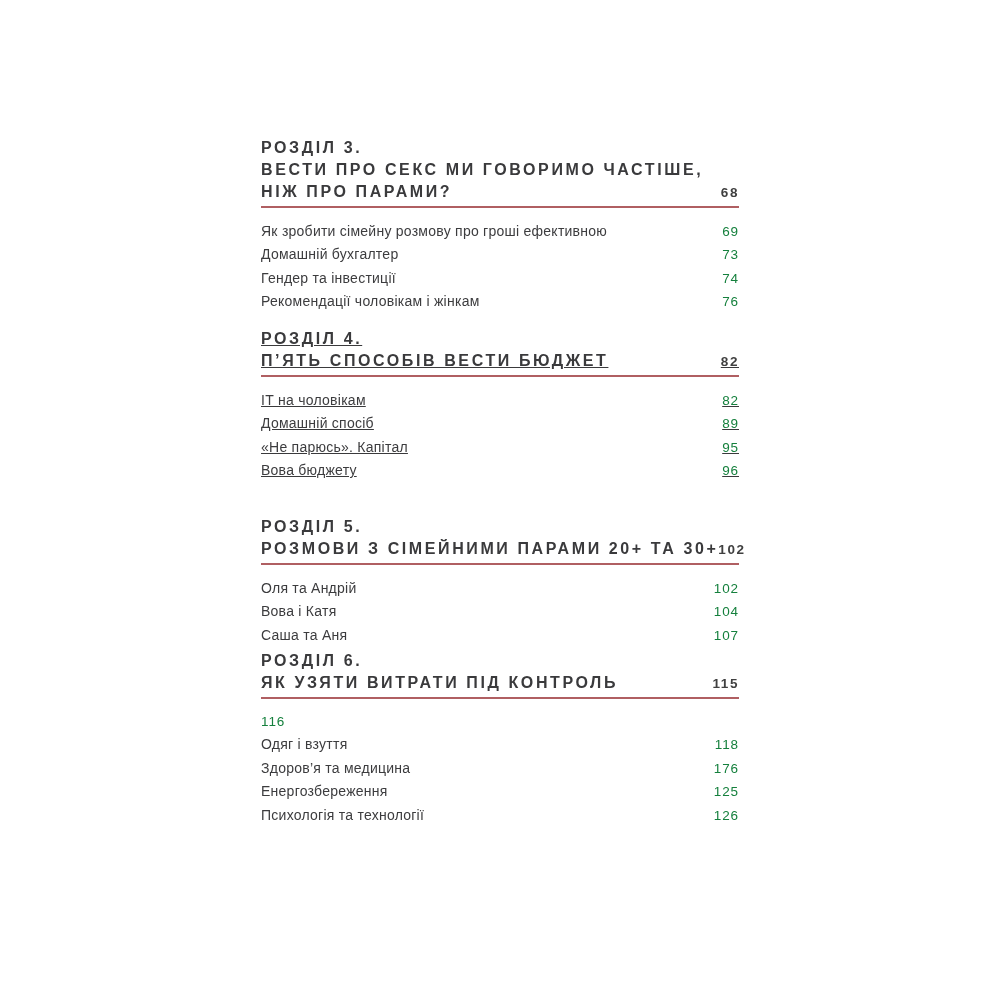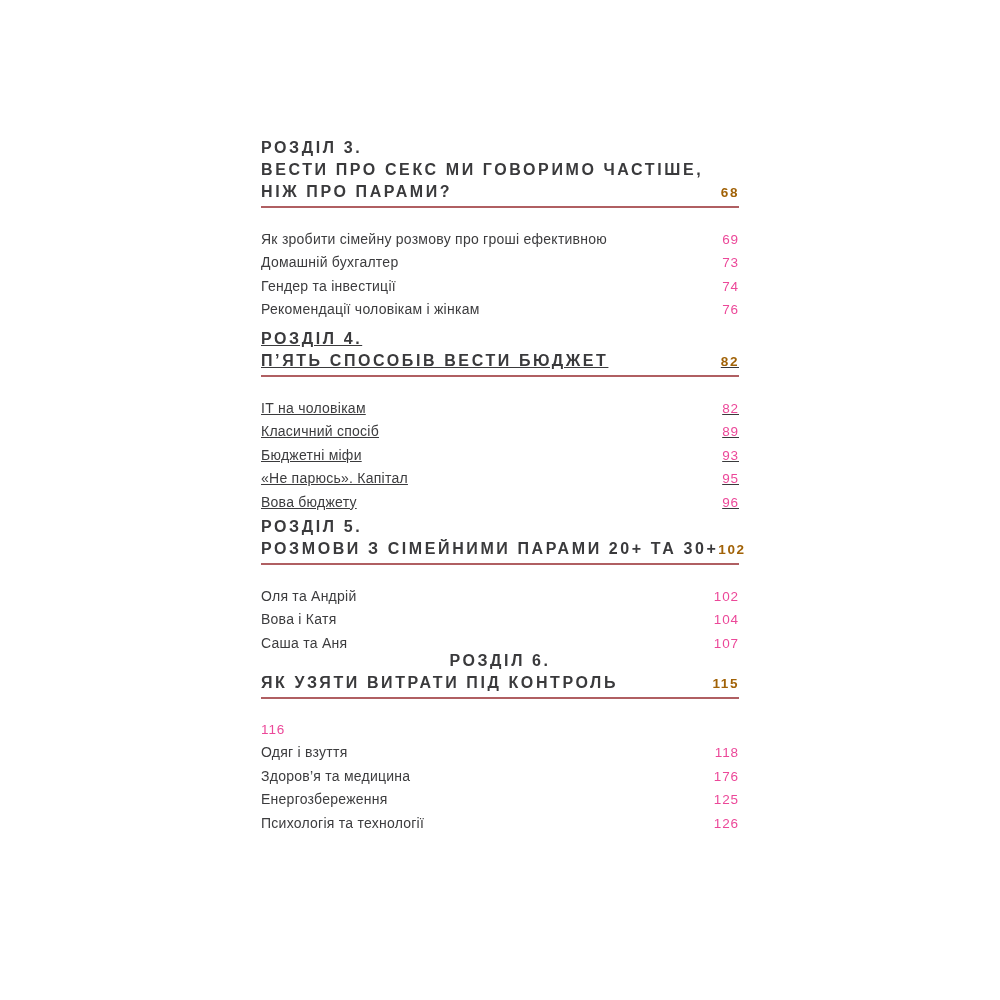--- a/index.html
+++ b/index.html
@@ -23,64 +23,64 @@
     width: 478px;
   }
   .section {
     position: absolute;
     left: 0;
     width: 478px;
   }
   .section.s3 { top: 137px; }
   .section.s4 { top: 328px; text-decoration: underline; }
   .section.s5 { top: 516px; }
-  .section.s6 { top: 650px; text-align: center; }
+  .section.s6 { top: 650px; }
 
   .chapter-line {
     font-size: 16px;
     font-weight: 700;
     letter-spacing: 2.6px;
     line-height: 22px;
     color: #3a3a3c;
     white-space: nowrap;
   }
   .title-row {
     display: flex;
     justify-content: space-between;
     align-items: baseline;
   }
   .head-num {
     font-size: 13.5px;
     font-weight: 700;
     letter-spacing: 1.6px;
-    color: #a16207;
+    color: #404040;
   }
   .rule {
     border-top: 2px solid #b05f62;
     margin-top: 3px;
     height: 0;
   }
   .items {
-    margin-top: 20px;
+    margin-top: 12px;
   }
   .item {
     display: flex;
     justify-content: space-between;
     align-items: baseline;
     line-height: 22.4px;
     font-size: 14px;
     font-weight: 400;
     letter-spacing: 0.25px;
     color: #3c3c3e;
     white-space: nowrap;
   }
   .item .num {
     font-size: 13.5px;
     letter-spacing: 0.9px;
-    color: #ec4899;
+    color: #15803d;
   }
 </style>
 </head>
 <body>
 
 <div class="canvas">
   <div class="toc">
 
     <div class="section s3">
       <div class="chapter-line">РОЗДІЛ 3.</div>
@@ -116,26 +116,22 @@
         <span class="chapter-line">П’ЯТЬ СПОСОБІВ ВЕСТИ БЮДЖЕТ</span>
         <span class="head-num">82</span>
       </div>
       <div class="rule"></div>
       <div class="items">
         <div class="item">
           <span>ІТ на чоловікам</span>
           <span class="num">82</span>
         </div>
         <div class="item">
-          <span>Класичний спосіб</span>
+          <span>Домашній спосіб</span>
           <span class="num">89</span>
-        </div>
-        <div class="item">
-          <span>Бюджетні міфи</span>
-          <span class="num">93</span>
         </div>
         <div class="item">
           <span>«Не парюсь». Капітал</span>
           <span class="num">95</span>
         </div>
         <div class="item">
           <span>Вова бюджету</span>
           <span class="num">96</span>
         </div>
       </div>

